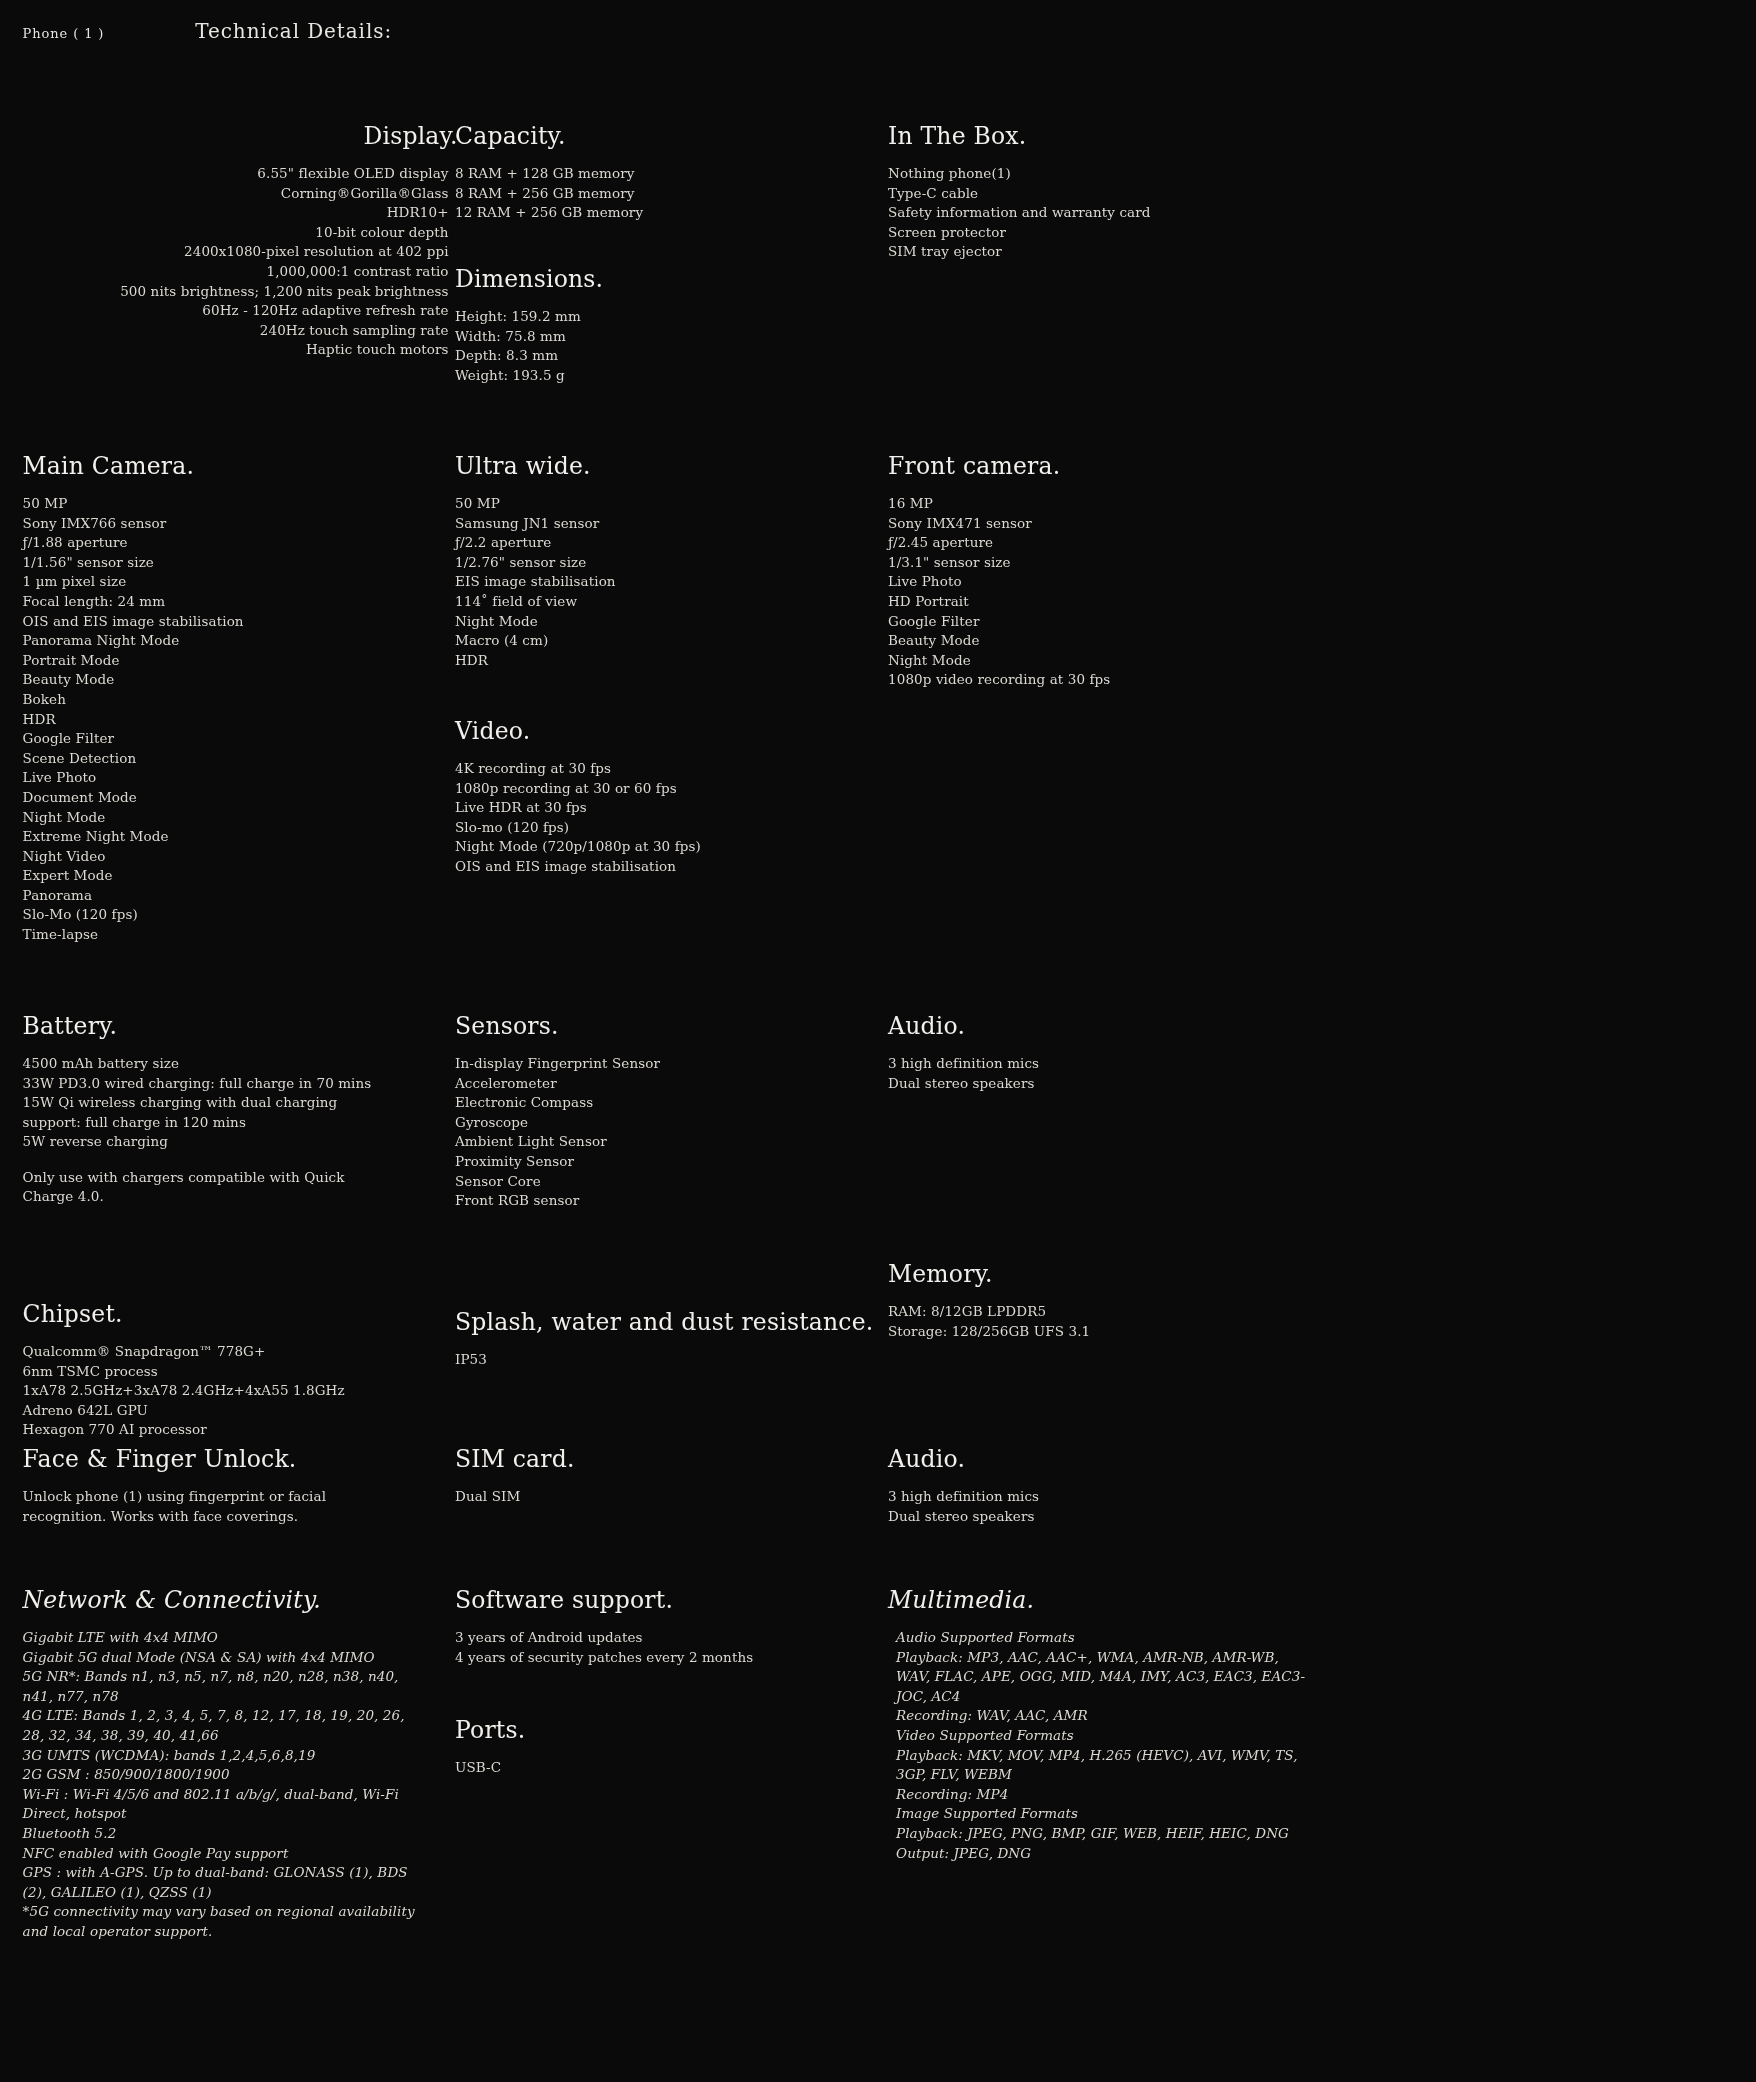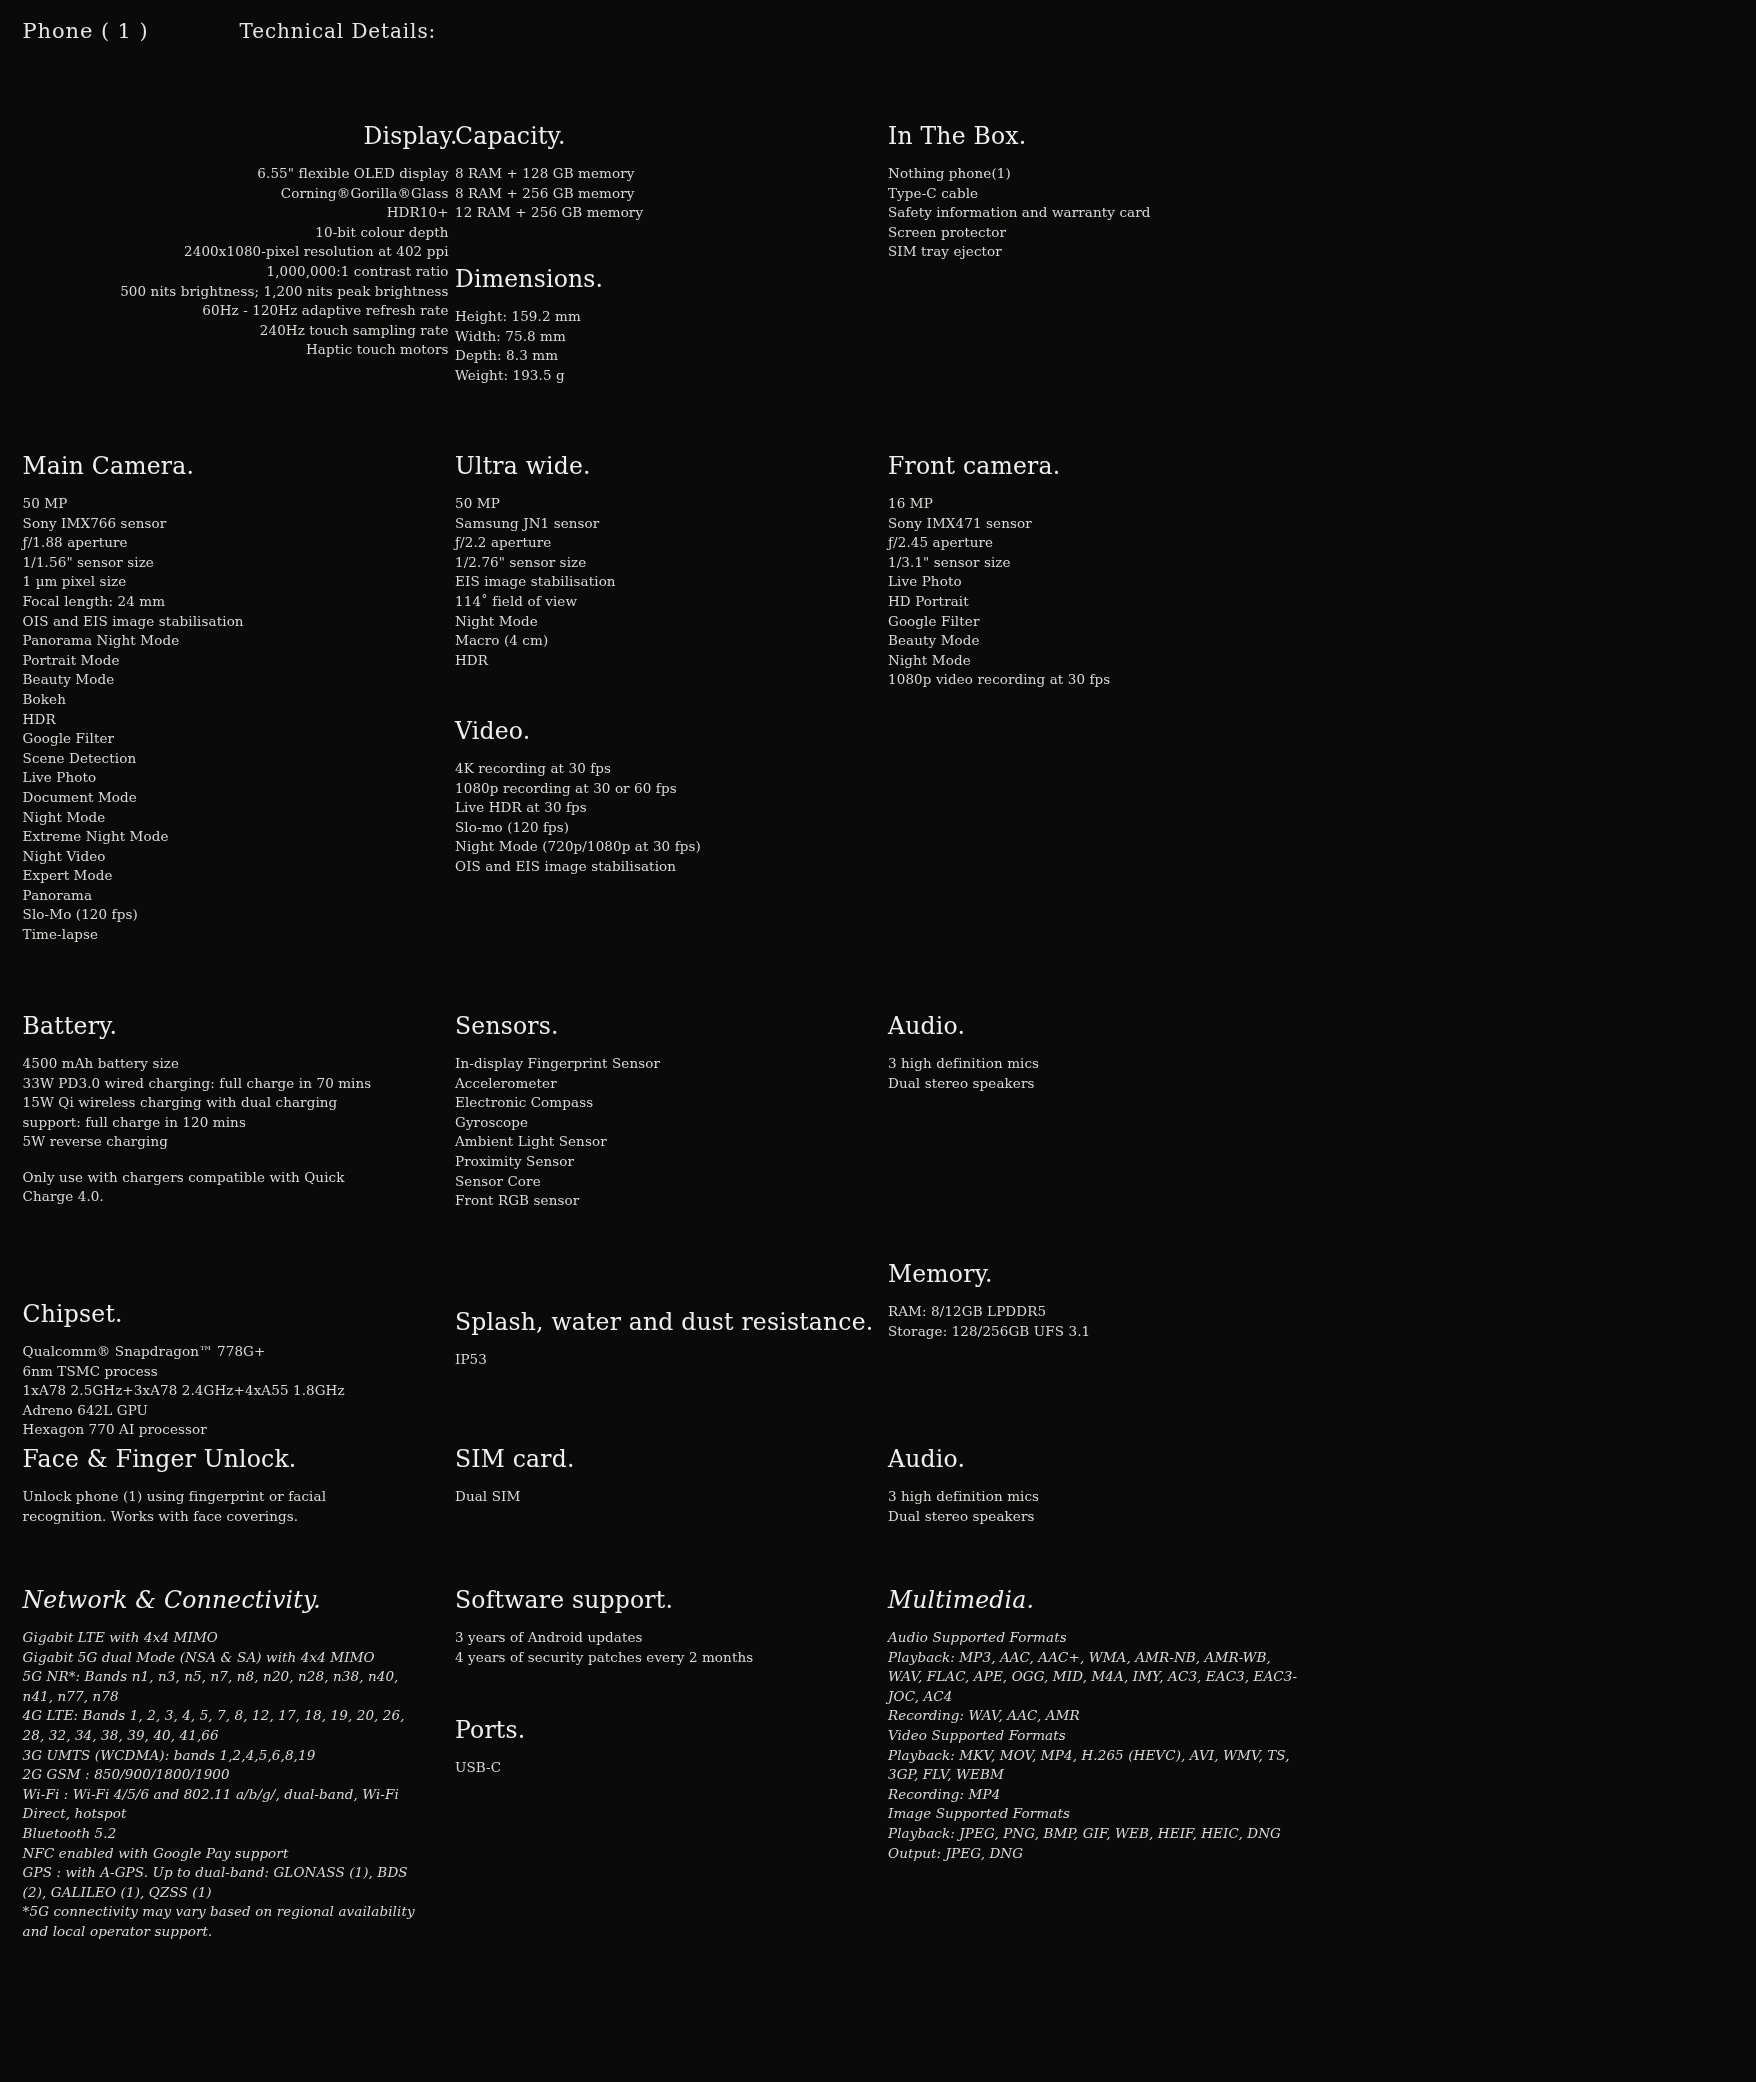--- a/index.html
+++ b/index.html
@@ -24,21 +24,21 @@
   }
   .header {
     position: absolute;
     top: 19px;
     left: 22.6px;
     display: flex;
     align-items: baseline;
     letter-spacing: 0.4px;
   }
   .header .h-title {
-    font-size: 21px;
+    font-size: 13px;
     letter-spacing: 0.9px;
   }
   .header .h-sub {
     font-size: 20px;
     margin-left: 91px;
     letter-spacing: 0.9px;
   }
 
   
   .section {
@@ -309,21 +309,21 @@
   <div class="section" style="left:888px; top:1445px; width:435px;">
     <h2 class="sec-title">Audio.</h2>
     <div class="sec-body w490">
         <div class="ln">3 high definition mics</div>
         <div class="ln">Dual stereo speakers</div>
       </div>
   </div>
 
   <div class="section" style="left:888px; top:1586px; width:426px;font-style:italic;">
     <h2 class="sec-title">Multimedia.</h2>
-    <div class="sec-body" style="width:417px;">
+    <div class="sec-body" style="width:417px;margin-left:8px;">
         <div class="ln">Audio Supported Formats</div>
         <div class="ln">Playback: MP3, AAC, AAC+, WMA, AMR-NB, AMR-WB, WAV, FLAC, APE, OGG, MID, M4A, IMY, AC3, EAC3, EAC3-JOC, AC4</div>
         <div class="ln">Recording: WAV, AAC, AMR</div>
         <div class="ln">Video Supported Formats</div>
         <div class="ln">Playback: MKV, MOV, MP4, H.265 (HEVC), AVI, WMV, TS, 3GP, FLV, WEBM</div>
         <div class="ln">Recording: MP4</div>
         <div class="ln">Image Supported Formats</div>
         <div class="ln">Playback: JPEG, PNG, BMP, GIF, WEB, HEIF, HEIC, DNG</div>
         <div class="ln">Output: JPEG, DNG</div>
       </div>

